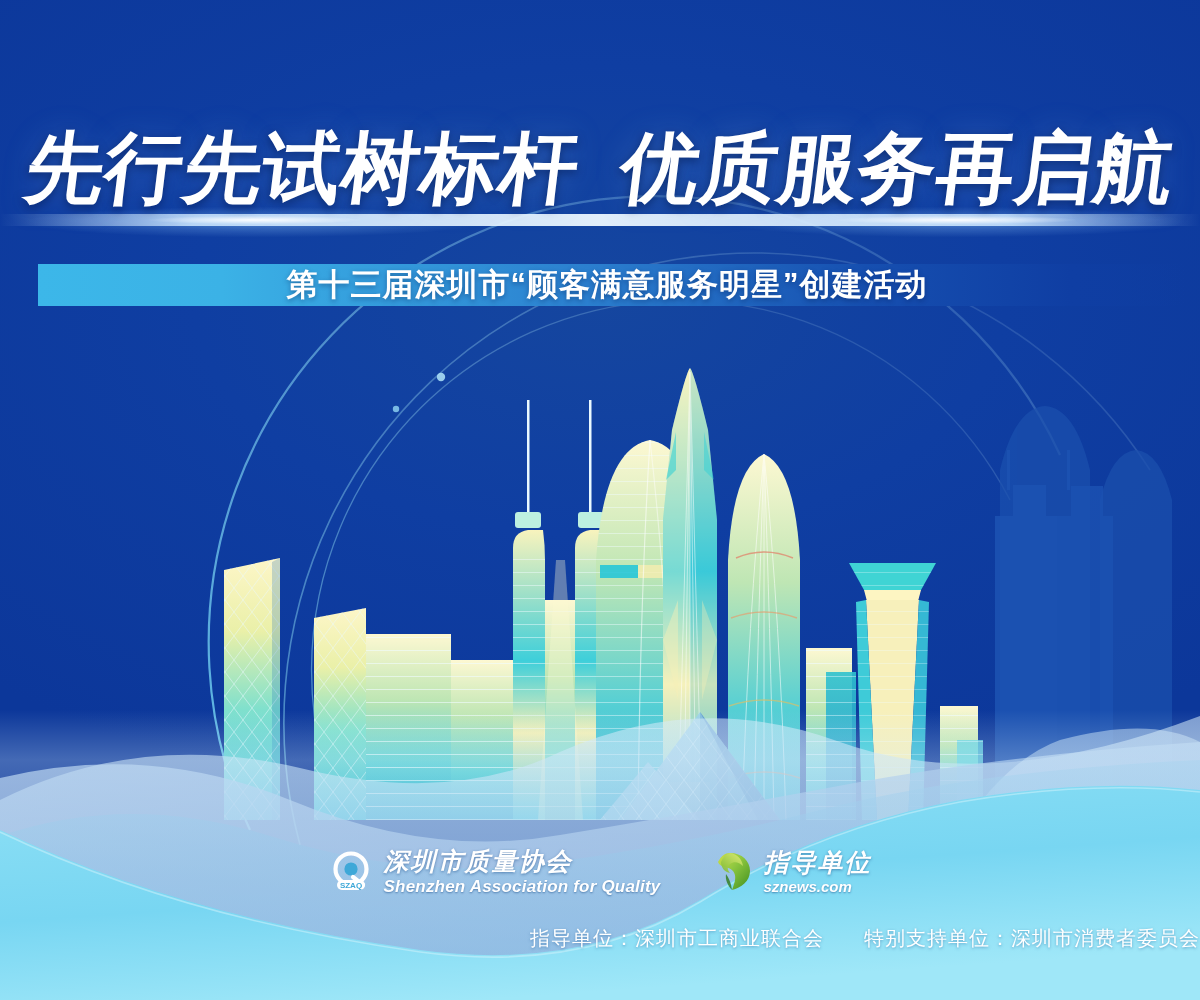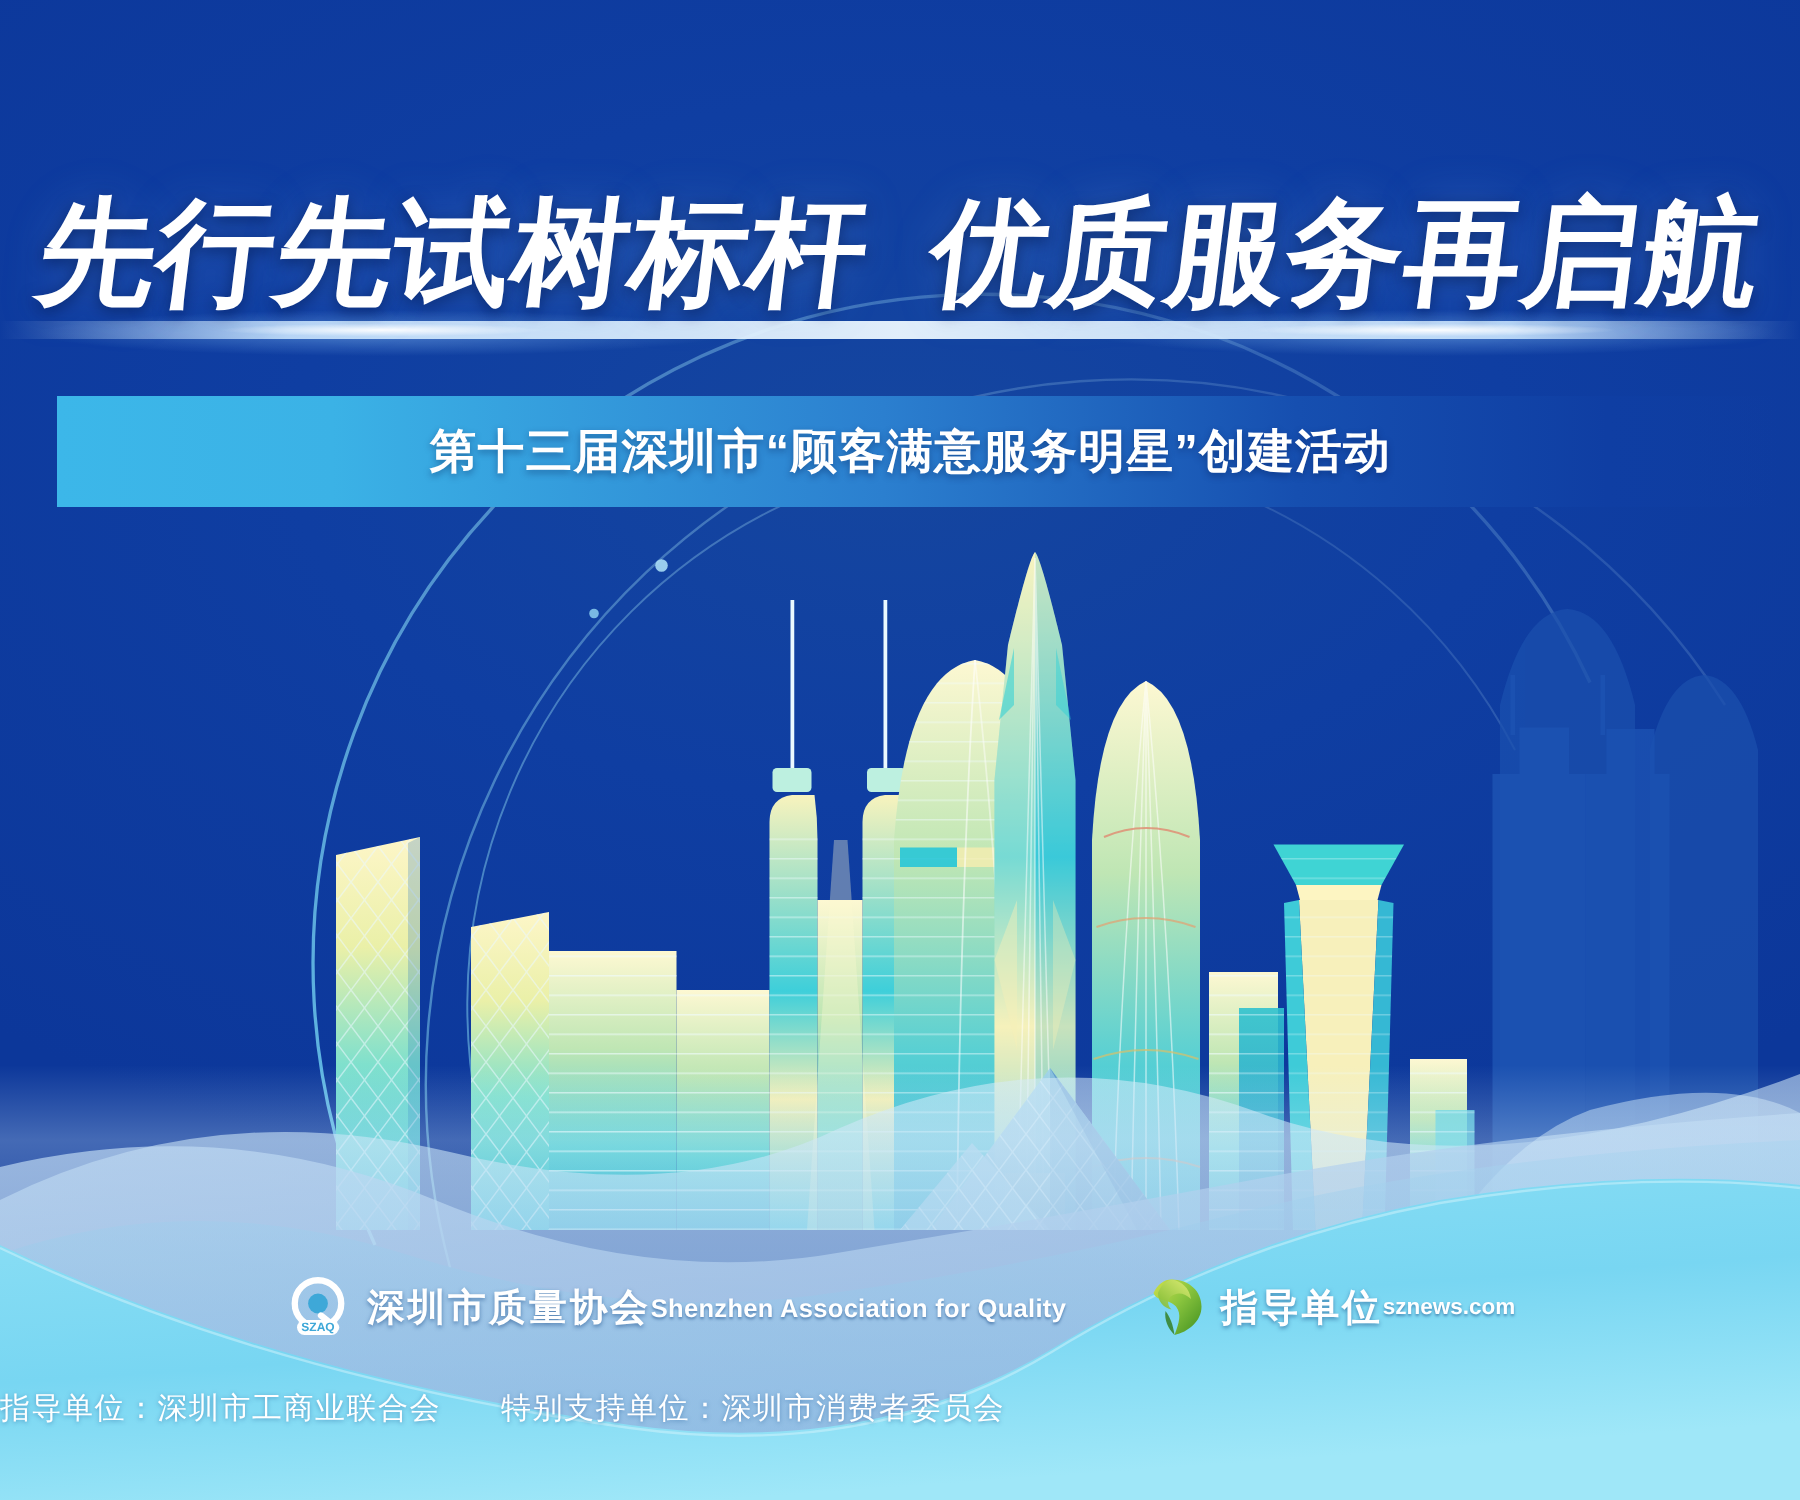--- a/index.html
+++ b/index.html
@@ -43,53 +43,53 @@
   }
   #streak-halo {
     position:absolute; left:0; top:196px; width:1200px; height:52px; z-index:24;
     background:
       radial-gradient(ellipse 330px 22px at 255px 50%, rgba(150,205,255,.45) 0%, rgba(150,205,255,0) 70%),
       radial-gradient(ellipse 330px 22px at 955px 50%, rgba(150,205,255,.45) 0%, rgba(150,205,255,0) 70%);
   }
 
   
   #subtitle-bar {
-    position:absolute; left:38px; top:264px; width:1148px; height:74px; z-index:30;
+    position:absolute; left:38px; top:264px; width:1148px; height:42px; z-index:30;
     background:linear-gradient(90deg,#3cb7e9 0%, #3bb2e6 16%, #2b7fcf 48%, #164fb0 72%, #0f3ea3 90%, rgba(13,62,163,0) 100%);
     display:flex; align-items:center;
   }
   #subtitle {
     width:100%; text-align:center;
     font-size:31px; font-weight:bold; color:#ffffff; letter-spacing:1px;
     text-shadow:0 2px 5px rgba(0,25,80,.4);
     padding-right:10px;
     white-space:nowrap;
   }
 
   
   #logos {
     position:absolute; left:0; top:848px; width:1200px; z-index:40;
     display:flex; justify-content:center; align-items:center; gap:46px;
   }
   .logo { display:flex; align-items:center; gap:9px; }
-  .logo-text { display:flex; flex-direction:row; line-height:1.0; }
+  .logo-text { display:flex; flex-direction:column; line-height:1.0;font-style:italic; }
   .logo-cn {
     font-size:25px; font-weight:bold; color:#ffffff; letter-spacing:2px;
     text-shadow:0 1px 3px rgba(20,70,130,.55);
   }
   .logo-en {
     font-size:17px; font-weight:bold; color:#ffffff; letter-spacing:.2px;
     margin-top:4px; text-shadow:0 1px 2px rgba(20,70,130,.55);
   }
   .logo-en.small { font-size:15px; letter-spacing:0; }
 
   
   #credits {
     position:absolute; left:0; top:925px; width:1200px; z-index:40;
-    text-align:left; color:#ffffff;
+    text-align:right; color:#ffffff;
     font-size:20px; letter-spacing:1px;
     text-shadow:0 1px 3px rgba(30,90,150,.5);
   }
   #credits .sep { display:inline-block; width:40px; }
 </style>
 </head>
 <body>
 
 <div id="banner">
 

